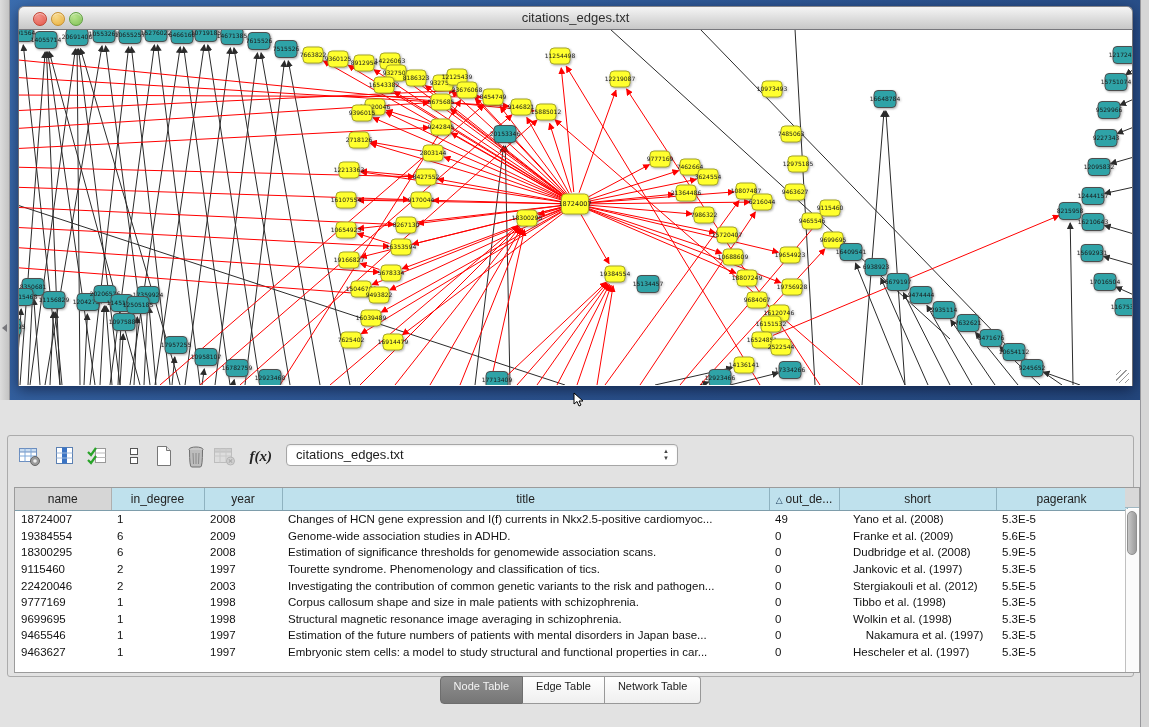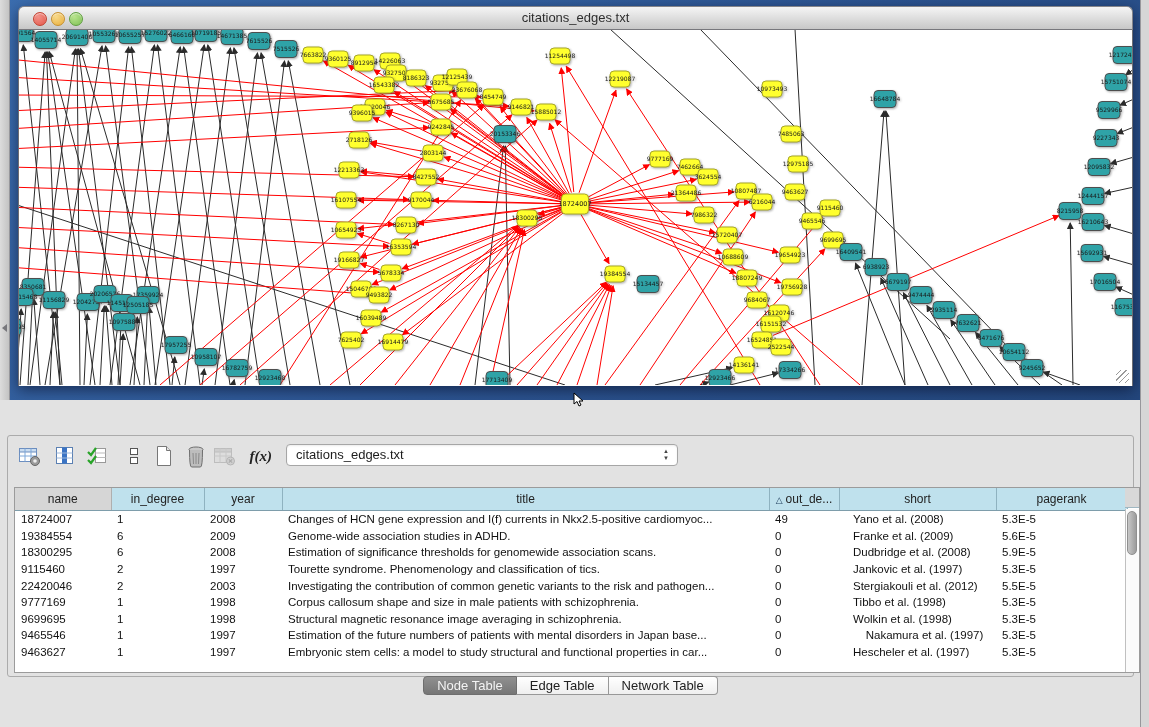--- a/index.html
+++ b/index.html
@@ -56,21 +56,21 @@
   table.grid th.gray{background:#D6D6D6;border-right-color:#AFAFAF;}
   table.grid td{height:16.6px;padding:0 0 0 6px;color:#111;overflow:hidden;white-space:nowrap;}
   .sort-tri{font-size:9px;color:#1E3D5C;margin-right:3px;}
   .vscroll{position:absolute;right:0;top:0;width:14px;height:184px;}
   .vscroll .corner{position:absolute;top:0;left:0;width:14px;height:20px;background:#D8D8D8;border-bottom:1px solid #9FB7C2;box-sizing:border-box;}
   .vscroll .track{position:absolute;top:21px;left:0;width:14px;height:163px;background:#FBFBFB;border-left:1px solid #C0C0C0;box-sizing:border-box;}
   .vscroll .thumb{position:absolute;top:23px;left:2px;width:10px;height:44px;border-radius:5px;
     background:linear-gradient(90deg,#C7C7C7,#9C9C9C);border:1px solid #8F8F8F;box-sizing:border-box;}
   
   .tab-row{position:absolute;top:276px;left:0;width:100%;height:20px;display:flex;justify-content:center;}
-  .seg-btn{height:19px;line-height:18px;padding:0 13px;font-size:13px;border:1px solid #989898;border-left-width:0;
+  .seg-btn{height:28px;line-height:18px;padding:0 13px;font-size:11px;border:1px solid #989898;border-left-width:0;
     background:linear-gradient(#FFFFFF,#EFEFEF);color:#222;box-sizing:border-box;text-align:center;}
   .seg-btn:first-child{border-left-width:1px;border-radius:4px 0 0 4px;}
   .seg-btn:last-child{border-radius:0 4px 4px 0;}
   .seg-btn.selected{background:linear-gradient(#909090,#767676);color:#F4F4F4;border-color:#6E6E6E;}
   
   .status-bar{position:absolute;top:297px;left:0;width:1141px;height:30px;
     border-top:1px solid #ABABAB;background:linear-gradient(#E9E9E9,#D7D7D7);box-sizing:border-box;}
   .mem-label{position:absolute;right:34px;top:8px;font-size:11.5px;color:#222;}
   .mem-dot{position:absolute;right:12px;top:7px;width:14px;height:14px;border-radius:50%;
     background:radial-gradient(circle at 35% 30%,#8ADF7E,#3DB83D);border:1px solid #2F8F2F;box-sizing:border-box;}

